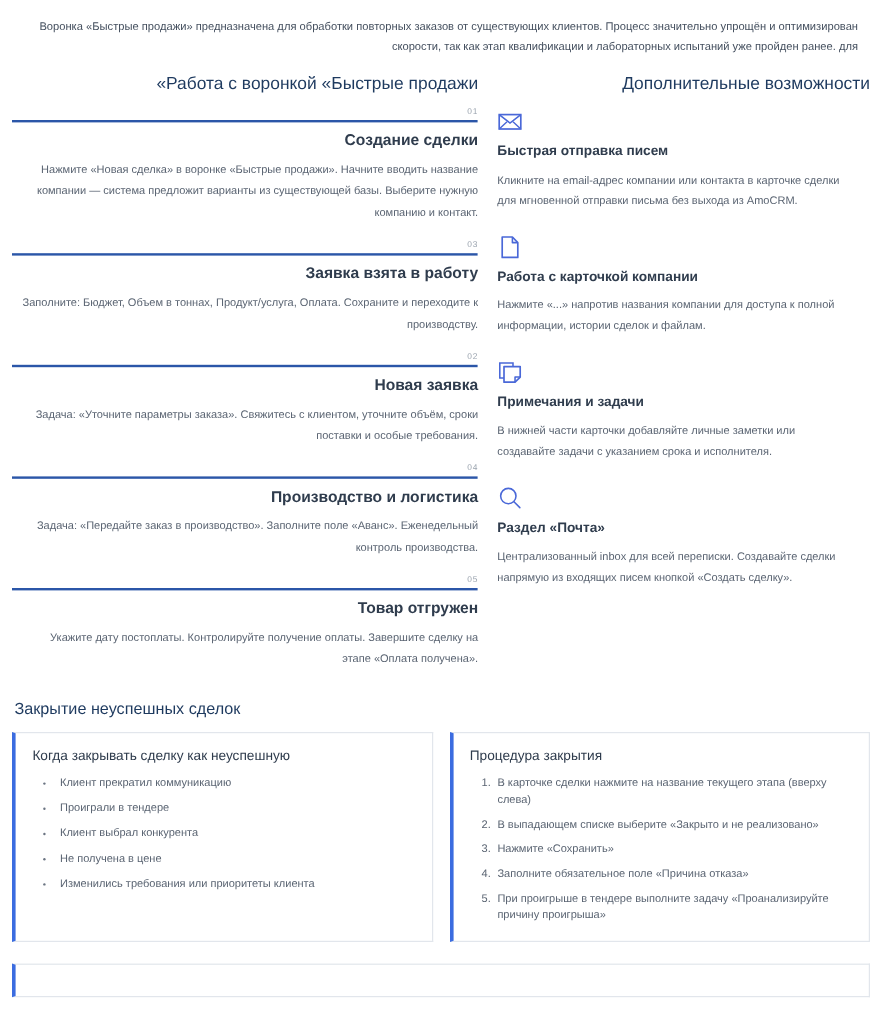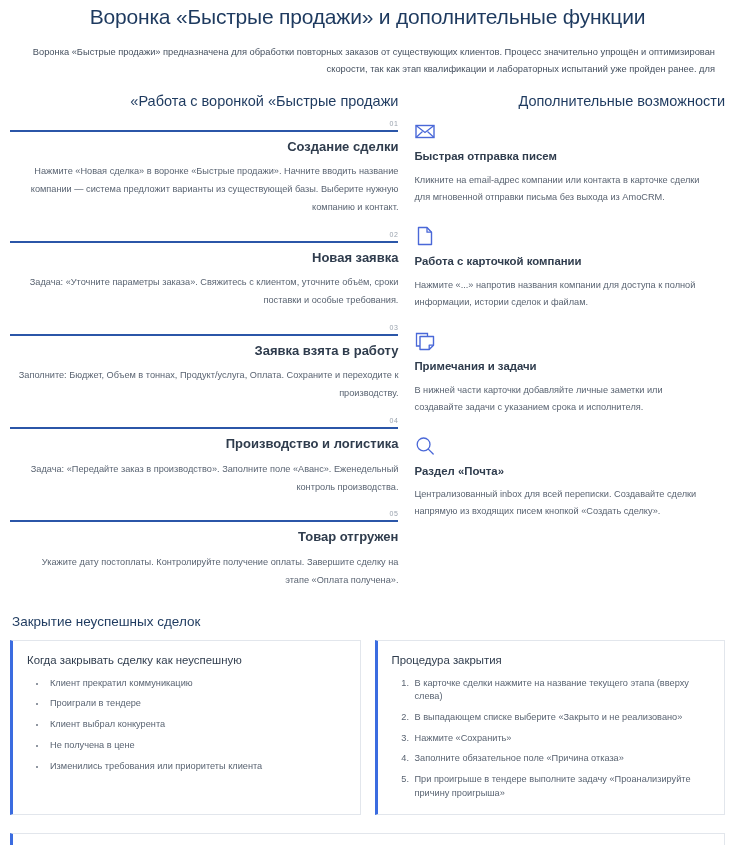--- a/index.html
+++ b/index.html
@@ -180,51 +180,50 @@
     box-sizing: border-box;
     padding: 12px 14px 14px 14px;
     background: #ffffff;
   }
 </style>
 </head>
 <body>
 
 <div class="page">
 
-  <h1 class="doc-title">Воронка «Быстрые продажи» и дополнительные функции</h1>
 
   <div class="intro">
     <span>Воронка «Быстрые продажи» предназначена для обработки повторных заказов от существующих клиентов. Процесс значительно упрощён и оптимизирован для</span>
     <span>скорости, так как этап квалификации и лабораторных испытаний уже пройден ранее.</span>
   </div>
 
   <div class="columns">
 
     <div class="col-left">
       <div class="col-head">«Работа с воронкой «Быстрые продажи</div>
 
       <div class="step">
         <div class="step-num">01</div>
         <div class="step-rule"></div>
         <div class="step-title">Создание сделки</div>
         <div class="step-text">Нажмите «Новая сделка» в воронке «Быстрые продажи». Начните вводить название компании — система предложит варианты из существующей базы. Выберите нужную компанию и контакт.</div>
       </div>
 
       <div class="step">
+        <div class="step-num">03</div>
+        <div class="step-rule"></div>
+        <div class="step-title">Заявка взята в работу</div>
+        <div class="step-text">Заполните: Бюджет, Объем в тоннах, Продукт/услуга, Оплата. Сохраните и переходите к производству.</div>
+      </div>
+
+      <div class="step">
         <div class="step-num">02</div>
         <div class="step-rule"></div>
         <div class="step-title">Новая заявка</div>
         <div class="step-text">Задача: «Уточните параметры заказа». Свяжитесь с клиентом, уточните объём, сроки поставки и особые требования.</div>
-      </div>
-
-      <div class="step">
-        <div class="step-num">03</div>
-        <div class="step-rule"></div>
-        <div class="step-title">Заявка взята в работу</div>
-        <div class="step-text">Заполните: Бюджет, Объем в тоннах, Продукт/услуга, Оплата. Сохраните и переходите к производству.</div>
       </div>
 
       <div class="step">
         <div class="step-num">04</div>
         <div class="step-rule"></div>
         <div class="step-title">Производство и логистика</div>
         <div class="step-text">Задача: «Передайте заказ в производство». Заполните поле «Аванс». Еженедельный контроль производства.</div>
       </div>
 
       <div class="step">

